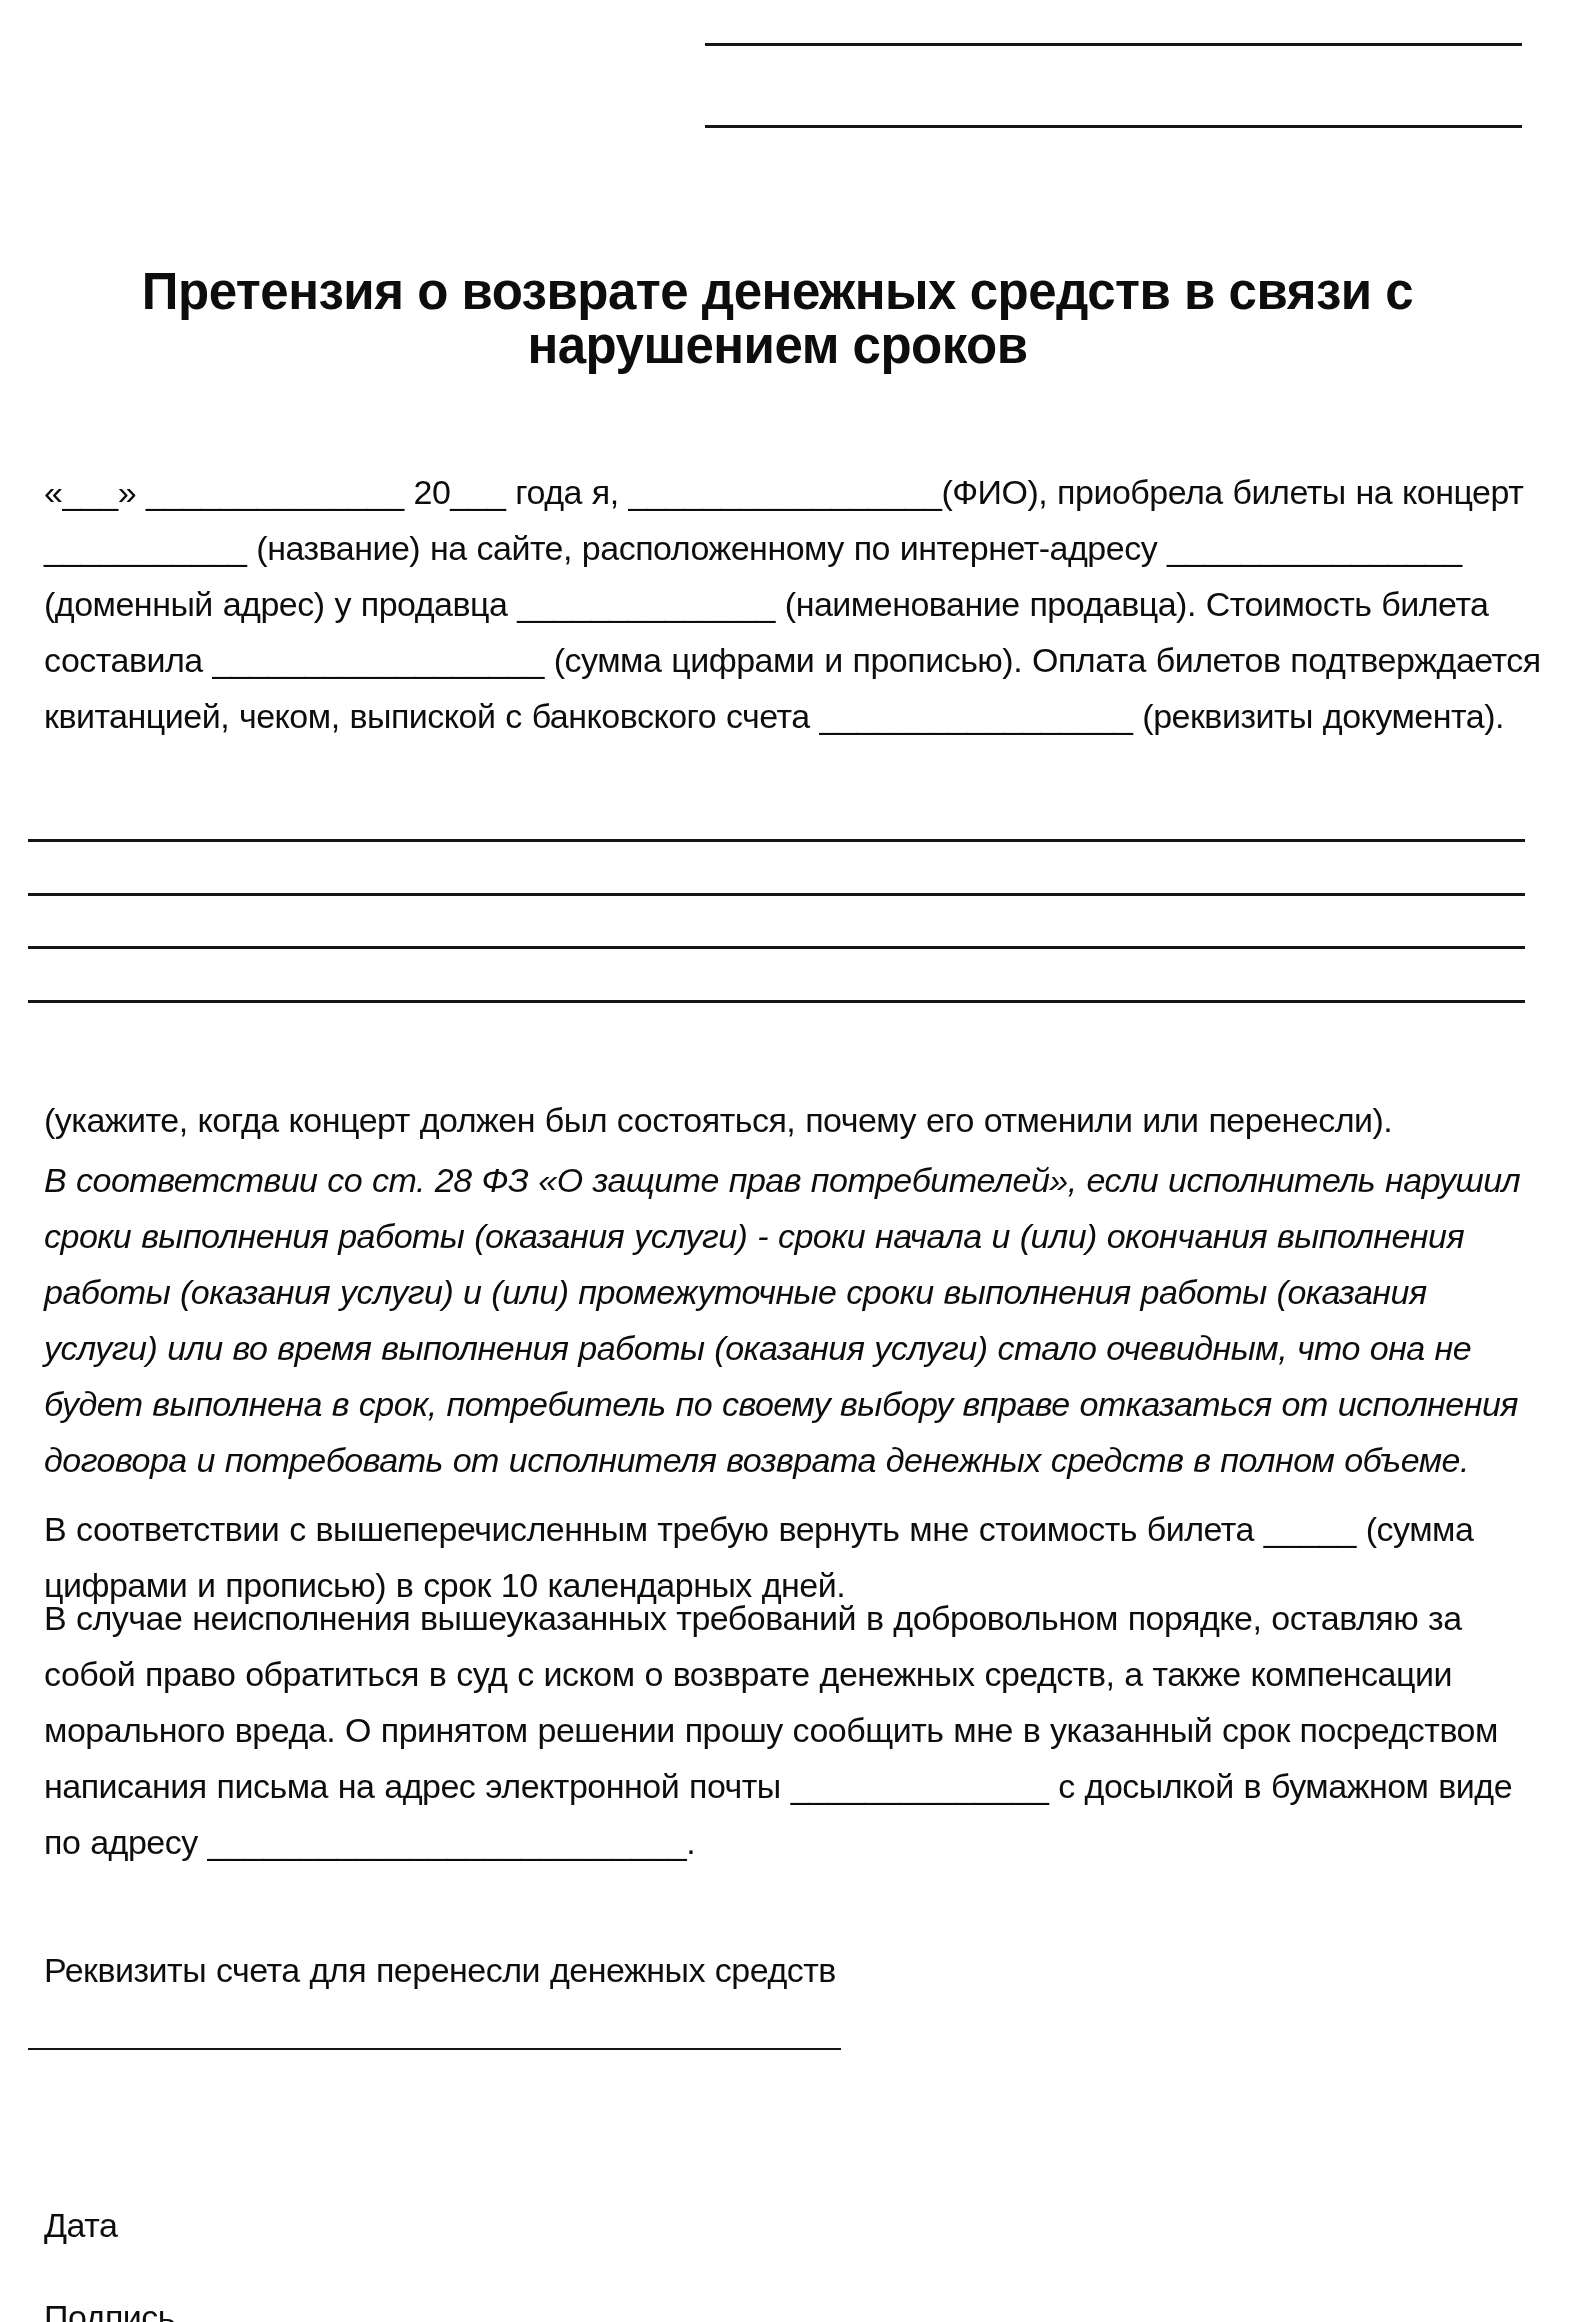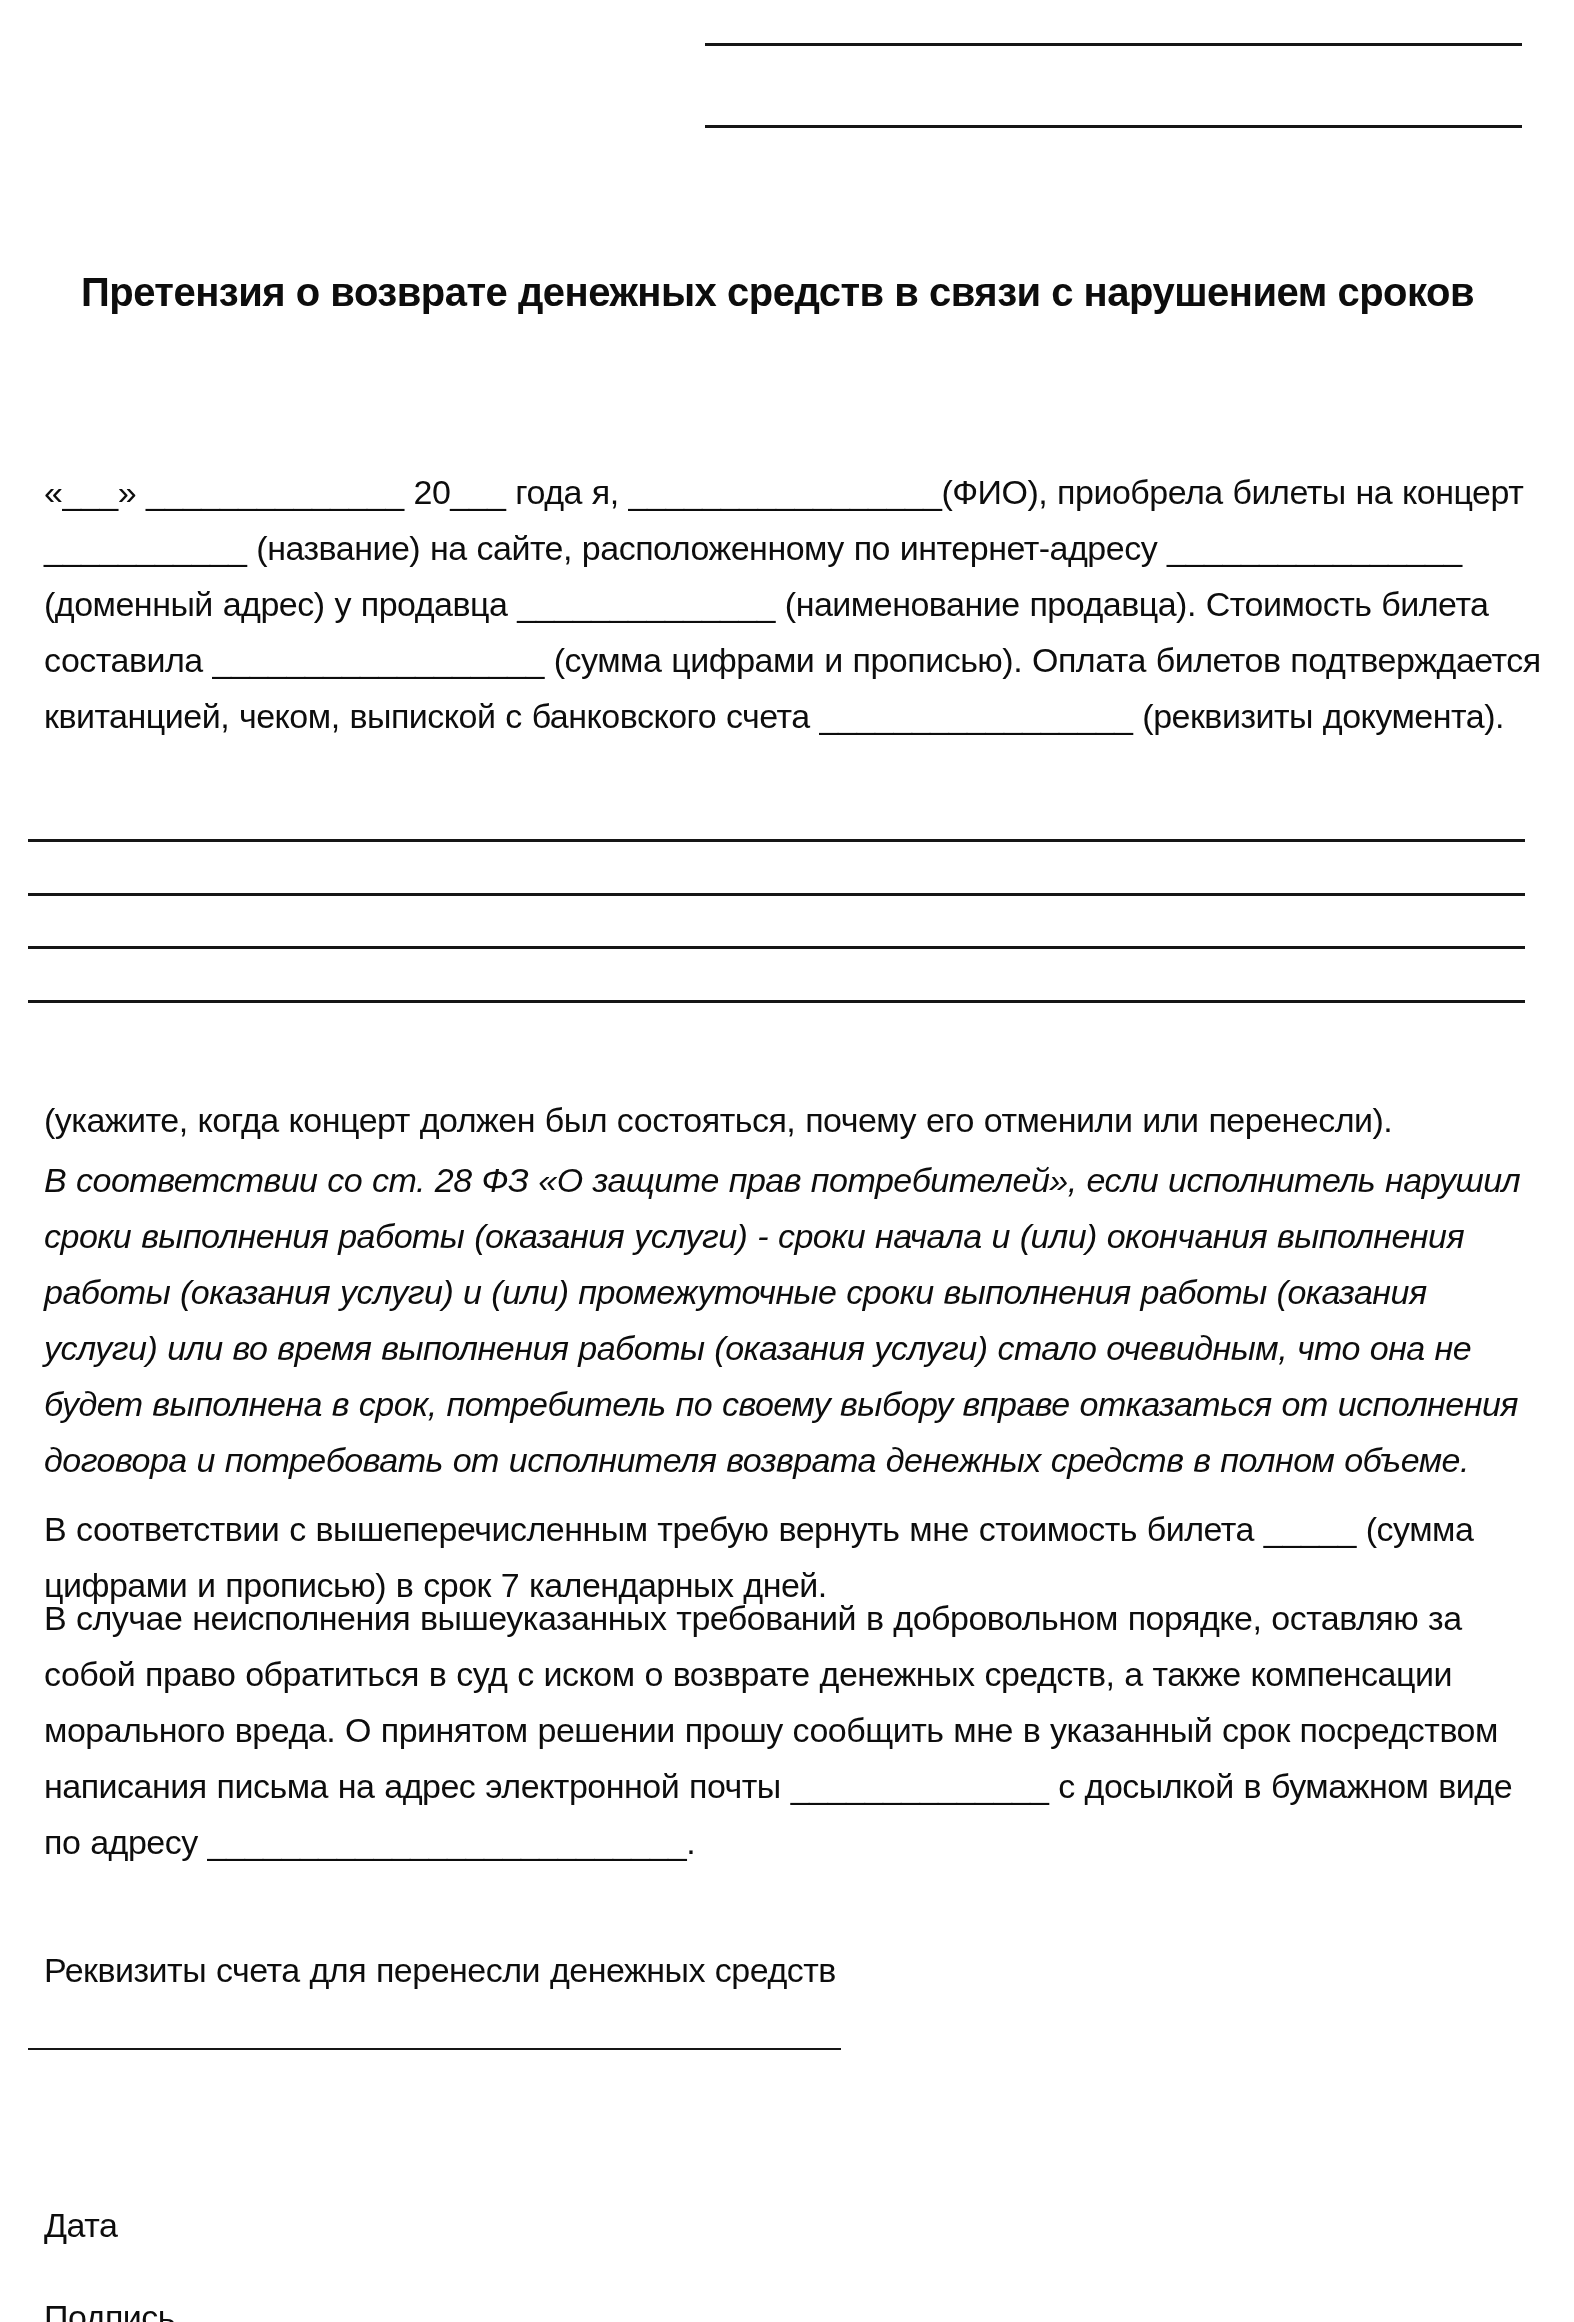--- a/index.html
+++ b/index.html
@@ -31,21 +31,21 @@
   }
   .top-rule-1 { top: 43px; }
   .top-rule-2 { top: 125px; }
   .title {
     position: absolute;
     top: 265px;
     left: 28px;
     width: 1499px;
     margin: 0;
     text-align: center;
-    font-size: 40px;
+    font-size: 51px;
     line-height: 54px;
     font-weight: bold;
     letter-spacing: -0.5px;
   }
   .para {
     position: absolute;
     left: 28px;
     width: 1499px;
     margin: 16px;
     font-size: 34px;
@@ -91,21 +91,21 @@
 
   <div class="rule fill-rule fill-rule-1"></div>
   <div class="rule fill-rule fill-rule-2"></div>
   <div class="rule fill-rule fill-rule-3"></div>
   <div class="rule fill-rule fill-rule-4"></div>
 
   <p class="para p-caption">(укажите, когда концерт должен был состояться, почему его отменили или перенесли).</p>
 
   <p class="para p-law">В соответствии со ст. 28 ФЗ «О защите прав потребителей», если исполнитель нарушил сроки выполнения работы (оказания услуги) - сроки начала и (или) окончания выполнения работы (оказания услуги) и (или) промежуточные сроки выполнения работы (оказания услуги) или во время выполнения работы (оказания услуги) стало очевидным, что она не будет выполнена в срок, потребитель по своему выбору вправе отказаться от исполнения договора и потребовать от исполнителя возврата денежных средств в полном объеме.</p>
 
-  <p class="para p-demand">В соответствии с вышеперечисленным требую вернуть мне стоимость билета _____ (сумма цифрами и прописью) в срок 7 календарных дней.</p>
+  <p class="para p-demand">В соответствии с вышеперечисленным требую вернуть мне стоимость билета _____ (сумма цифрами и прописью) в срок 10 календарных дней.</p>
 
   <p class="para p-consequences">В случае неисполнения вышеуказанных требований в добровольном порядке, оставляю за собой право обратиться в суд с иском о возврате денежных средств, а также компенсации морального вреда. О принятом решении прошу сообщить мне в указанный срок посредством написания письма на адрес электронной почты ______________ с досылкой в бумажном виде по адресу __________________________.</p>
 
   <p class="para p-requisites">Реквизиты счета для перенесли денежных средств</p>
 
   <div class="rule requisites-rule"></div>
 
   <p class="para p-date">Дата</p>
 
   <p class="para p-signature">Подпись</p>

